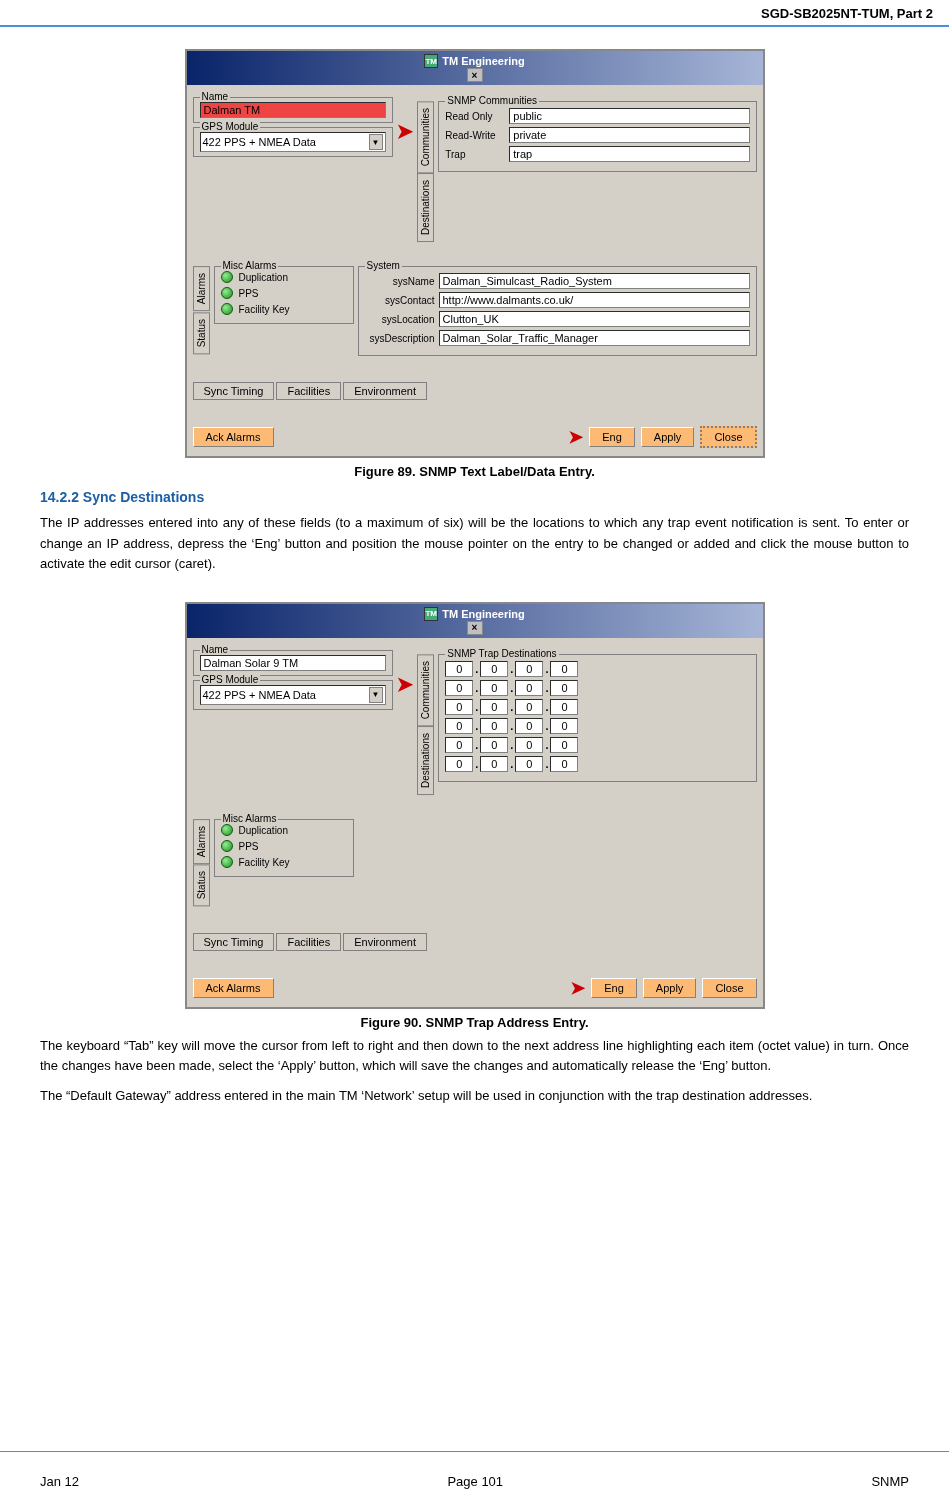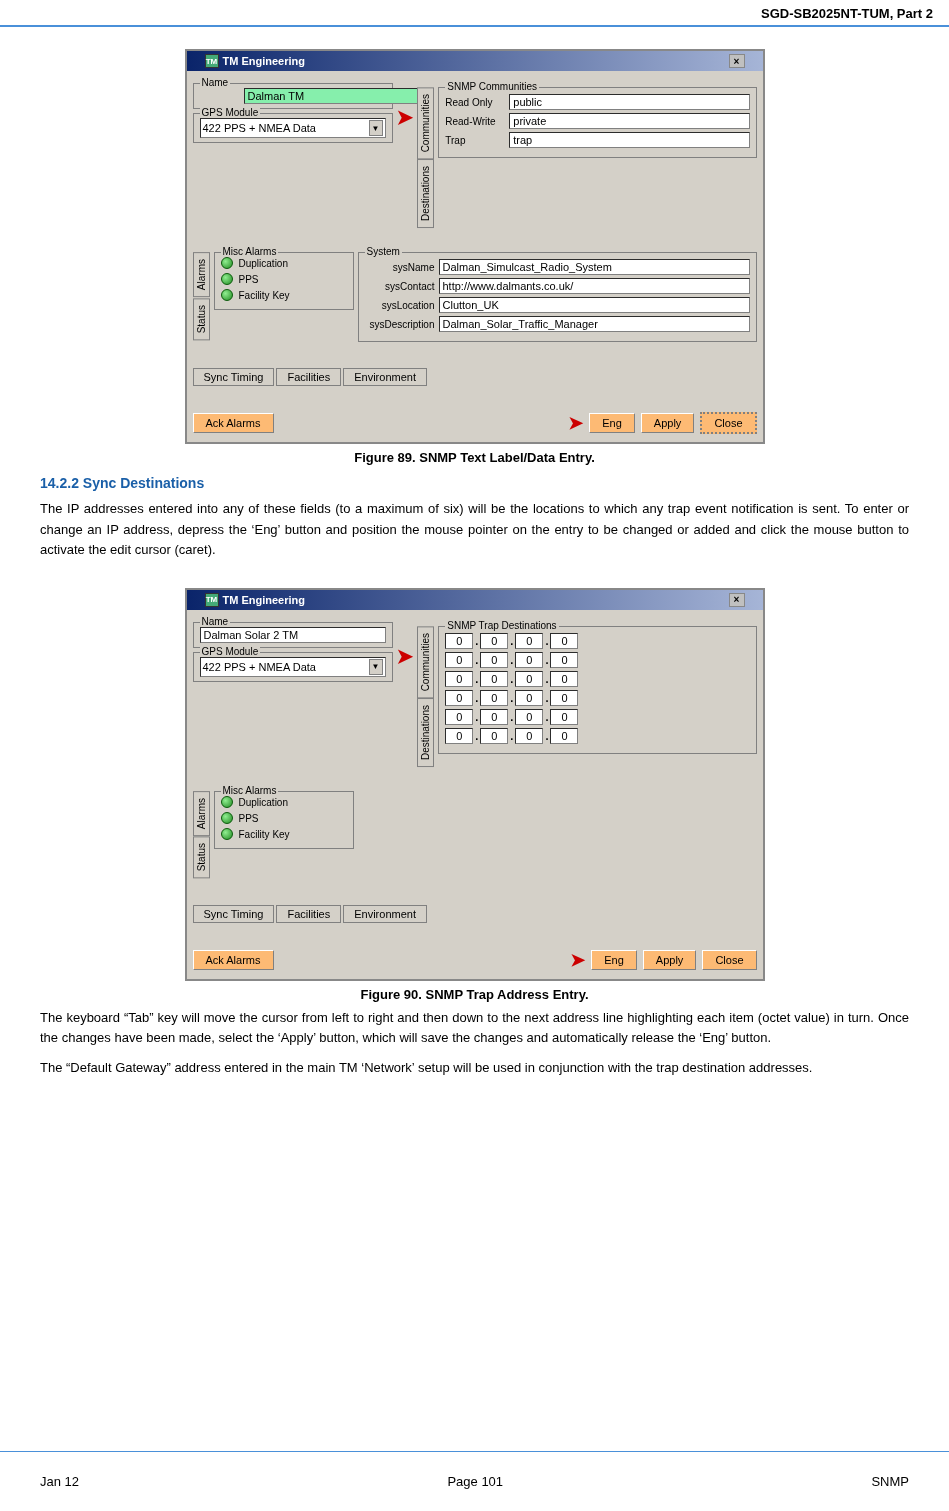--- a/index.html
+++ b/index.html
@@ -80,26 +80,27 @@
       background: #d4d0c8;
       width: 580px;
       font-family: 'Arial', sans-serif;
       font-size: 11px;
       position: relative;
     }
 
     .win-titlebar {
       background: linear-gradient(to right, #0a246a, #a6b5d7);
       color: #fff;
-      padding: 3px 18px;
+      padding: 3px 6px;
       display: flex;
       justify-content: space-between;
       align-items: center;
       font-size: 11px;
       font-weight: bold;
+      flex-direction: column;
     }
 
     .win-titlebar-left {
       display: flex;
       align-items: center;
       gap: 4px;
     }
 
     .win-titlebar-icon {
       width: 14px;
@@ -311,21 +312,21 @@
       </div>
 
       <div class="win-body">
 
         <div style="display:flex; gap:4px; align-items:flex-start;">
 
           <div class="win-left-panel">
 
             <div style="border:1px solid #808080; padding:4px 6px 4px 6px; position:relative; background:#d4d0c8; margin-top:6px;">
               <span style="position:absolute;top:-7px;left:6px;background:#d4d0c8;padding:0 2px;font-size:10px;">Name</span>
-              <div class="win-input" style="display:block;padding:1px 3px;background:#86efac;border:1px inset #808080;font-size:11px;margin-left:44px;">Dalman TM</div>
+              <div class="win-input" style="display:block;padding:1px 3px;background:#ef4444;border:1px inset #808080;font-size:11px;">Dalman TM</div>
             </div>
 
             <div style="border:1px solid #808080; padding:4px 6px 4px 6px; position:relative; background:#d4d0c8;">
               <span style="position:absolute;top:-7px;left:6px;background:#d4d0c8;padding:0 2px;font-size:10px;">GPS Module</span>
               <div style="display:flex;align-items:center;background:#fff;border:1px inset #808080;font-size:11px;padding:1px 2px;">
                 <span style="flex:1;font-size:11px;">422 PPS + NMEA Data</span>
                 <div style="background:#d4d0c8;border:1px solid #808080;width:14px;height:16px;display:flex;align-items:center;justify-content:center;font-size:8px;">▼</div>
               </div>
             </div>
           </div>
@@ -439,21 +440,21 @@
         <div class="win-close-btn">×</div>
       </div>
 
       <div class="win-body">
 
         <div style="display:flex; gap:4px; align-items:flex-start;">
 
           <div class="win-left-panel">
             <div style="border:1px solid #808080; padding:4px 6px 4px 6px; position:relative; background:#d4d0c8; margin-top:6px;">
               <span style="position:absolute;top:-7px;left:6px;background:#d4d0c8;padding:0 2px;font-size:10px;">Name</span>
-              <div class="win-input" style="display:block;padding:1px 3px;background:#fff;border:1px inset #808080;font-size:11px;">Dalman Solar 2 TM</div>
+              <div class="win-input" style="display:block;padding:1px 3px;background:#fff;border:1px inset #808080;font-size:11px;">Dalman Solar 9 TM</div>
             </div>
             <div style="border:1px solid #808080; padding:4px 6px 4px 6px; position:relative; background:#d4d0c8;">
               <span style="position:absolute;top:-7px;left:6px;background:#d4d0c8;padding:0 2px;font-size:10px;">GPS Module</span>
               <div style="display:flex;align-items:center;background:#fff;border:1px inset #808080;font-size:11px;padding:1px 2px;">
                 <span style="flex:1;font-size:11px;">422 PPS + NMEA Data</span>
                 <div style="background:#d4d0c8;border:1px solid #808080;width:14px;height:16px;display:flex;align-items:center;justify-content:center;font-size:8px;">▼</div>
               </div>
             </div>
           </div>
 

